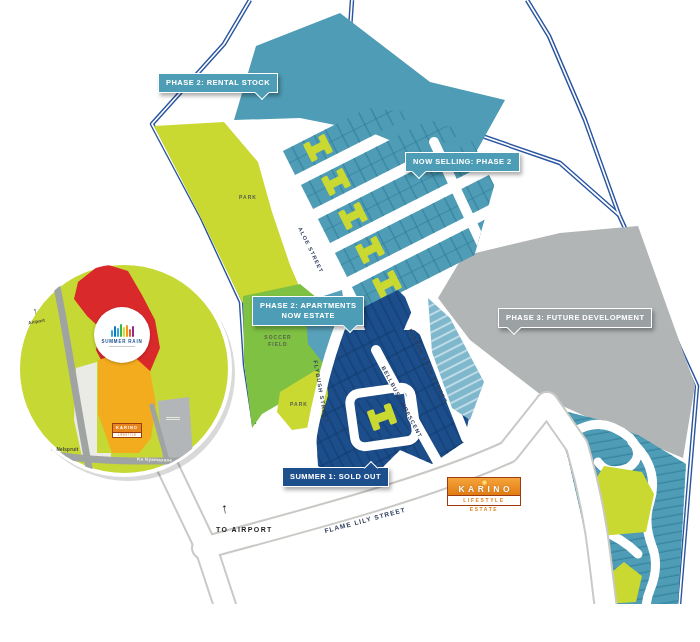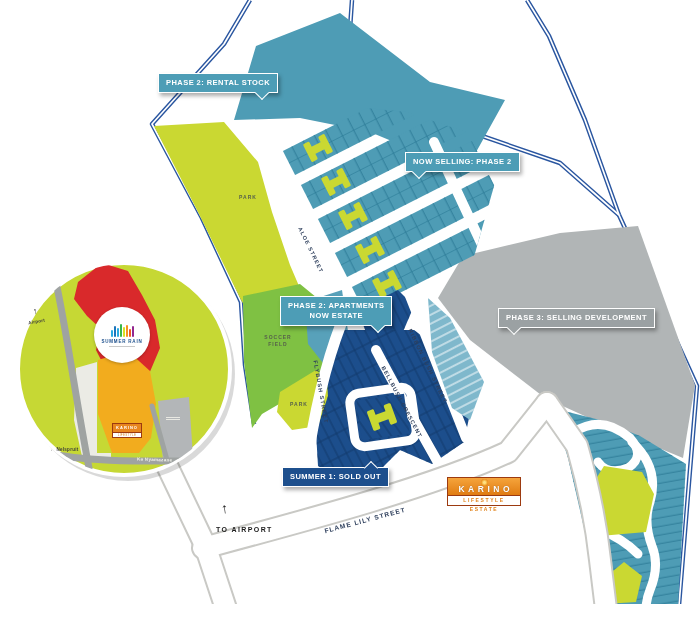--- a/index.html
+++ b/index.html
@@ -223,28 +223,28 @@
   <div class="bubble b-teal" style="left:158px;top:73px;">
     <span>PHASE 2: RENTAL STOCK</span>
     <div class="tail tail-down b-teal" style="right:10px;"></div>
   </div>
 
   <div class="bubble b-teal" style="left:361px;top:152px;margin-left:44px;">
     <span>NOW SELLING: PHASE 2</span>
     <div class="tail tail-down b-teal" style="left:8px;"></div>
   </div>
 
-  <div class="bubble b-teal" style="left:252px;top:296px;margin-left:28px;">
+  <div class="bubble b-teal" style="left:252px;top:296px;">
     <div>PHASE 2: APARTMENTS</div>
     <div>NOW ESTATE</div>
     <div class="tail tail-down b-teal" style="right:8px;"></div>
   </div>
 
   <div class="bubble b-gray" style="left:498px;top:308px;">
-    <span>PHASE 3: SELLING DEVELOPMENT</span>
+    <span>PHASE 3: FUTURE DEVELOPMENT</span>
     <div class="tail tail-down b-gray" style="left:10px;"></div>
   </div>
 
   <div class="bubble b-navy" style="left:282px;top:467px;">
     <span>SUMMER 1: SOLD OUT</span>
     <div class="tail tail-up b-navy" style="right:12px;"></div>
   </div>
 
   <div class="stlabel" style="left:311px;top:250px;transform:translate(-50%,-50%) rotate(64deg);">ALOE STREET</div>
   <div class="stlabel" style="left:321px;top:392px;transform:translate(-50%,-50%) rotate(80deg);">FLYBUSH STREET</div>

